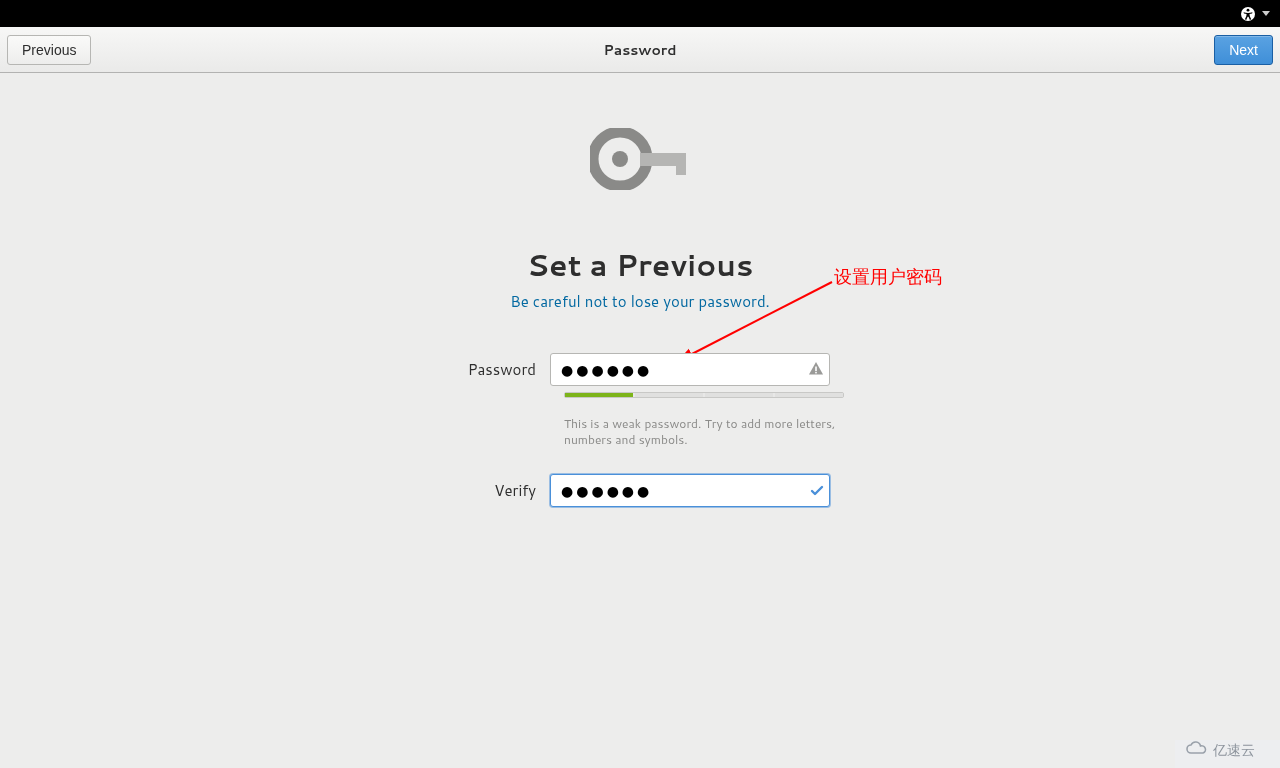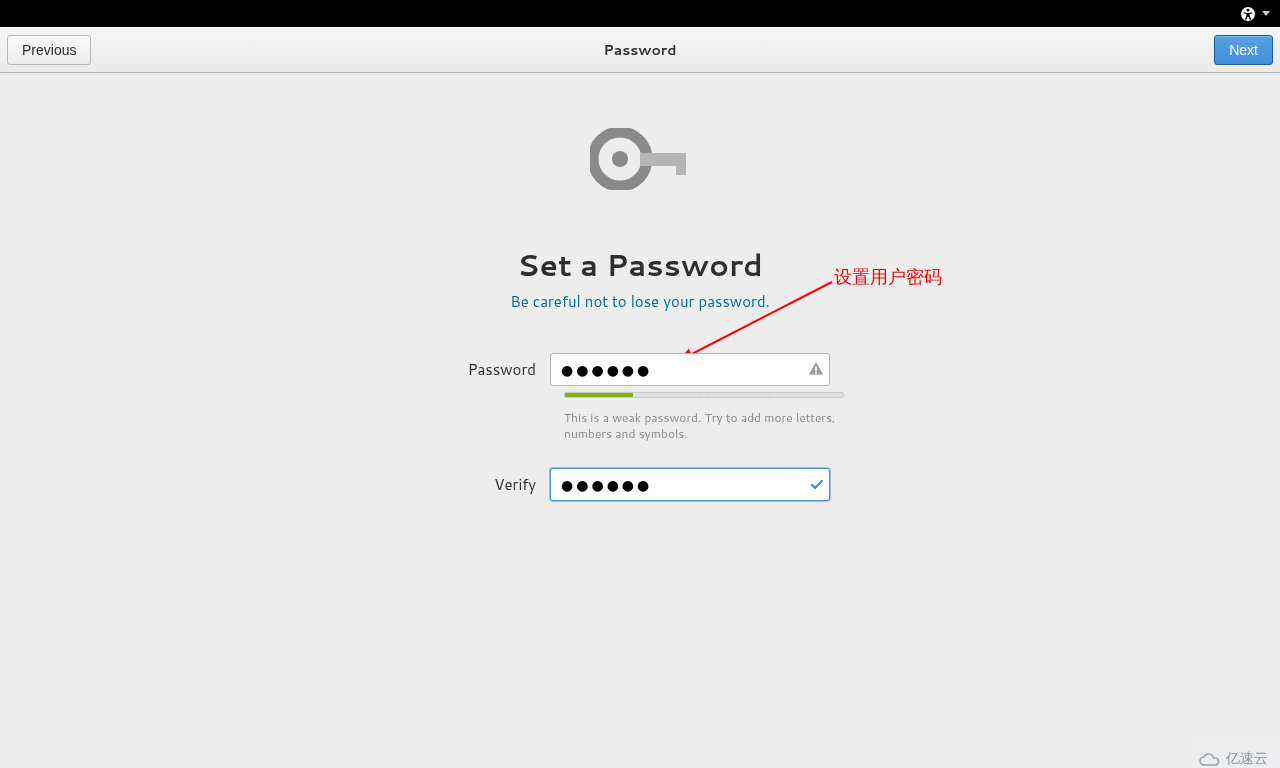--- a/index.html
+++ b/index.html
@@ -37,26 +37,26 @@
   .row .lbl { width:170px; text-align:right; padding-right:14px; font-size:15px; color:#2e2e2e; }
   .row .field { position:relative; width:280px; }
   .input { width:280px; height:33px; border:1px solid #b6b6b3; border-radius:3px; background:#fff; padding:0 30px 0 10px; font-size:14px; letter-spacing:3px; font-family:inherit; }
   .input.focused { border:1px solid #4a90d9; box-shadow:0 0 0 1px rgba(74,144,217,.5); outline:none;}
   .field-icon { position:absolute; right:6px; top:50%; transform:translateY(-50%); }
 
   
   .meter { width:280px; height:6px; border:1px solid #c8c8c6; border-radius:2px; background:#e8e8e7; display:flex; gap:2px; padding:0; margin-top:6px; margin-left:184px; }
   .meter .seg { flex:1; background:#e0e0df; }
   .meter .seg.on { background:#7db41a; }
-  .hint { width:280px; margin-left:184px; margin-top:12px; font-size:12px; color:#8a8a88; line-height:1.35; }
+  .hint { width:280px; margin-left:184px; margin-top:18px; font-size:12px; color:#8a8a88; line-height:1.35; }
 
   .row.verify { margin-top:26px; }
 
   
-  .watermark { position:absolute; right:0; bottom:0; height:28px; background:#edeef0; padding:0 12px 0 10px; display:flex; align-items:flex-end; gap:6px; color:#8c939c; font-size:14px; }
+  .watermark { position:absolute; right:0; bottom:0; height:28px; background:#edeef0; padding:0 25px 0 10px; display:flex; align-items:flex-start; gap:6px; color:#8c939c; font-size:14px; }
   .watermark svg { display:block; }
 </style>
 </head>
 <body>
 
 <div class="topbar">
   <span class="a11y-icon">
     <svg width="16" height="16" viewBox="0 0 16 16">
         <circle cx="8" cy="8" r="7" fill="#fff"></circle>
         <circle cx="8" cy="4.2" r="1.4" fill="#000"></circle>
@@ -76,21 +76,21 @@
 
   <div class="key-illus">
     <svg width="100" height="62" viewBox="0 0 100 62">
       <circle cx="30" cy="31" r="27" fill="none" stroke="#8a8a88" stroke-width="11"></circle>
       <circle cx="30" cy="31" r="8" fill="#8a8a88"></circle>
       <rect x="50" y="25" width="46" height="13" fill="#b5b5b3"></rect>
       <rect x="86" y="25" width="10" height="22" fill="#b5b5b3"></rect>
     </svg>
   </div>
 
-  <div class="heading">Set a Password</div>
+  <div class="heading">Set a Previous</div>
   <div class="subheading">Be careful not to lose your password.</div>
 
   <div class="annot-text">设置用户密码</div>
   <svg class="annot-arrow" width="160" height="90">
     <defs>
         <marker id="ah" markerWidth="10" markerHeight="10" refX="2" refY="3" orient="auto">
           <path d="M0,0 L0,6 L8,3 z" fill="#ff0000"></path>
         </marker>
       </defs>
     <line x1="152" y1="4" x2="8" y2="78" stroke="#ff0000" stroke-width="2" marker-end="url(#ah)"></line>

